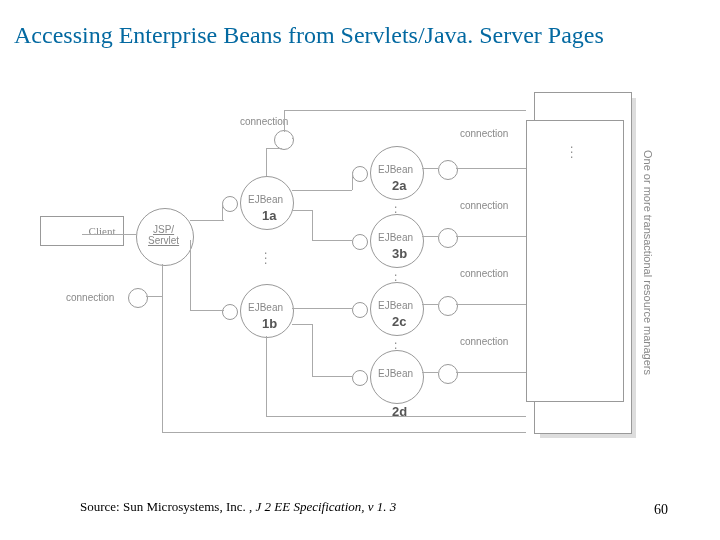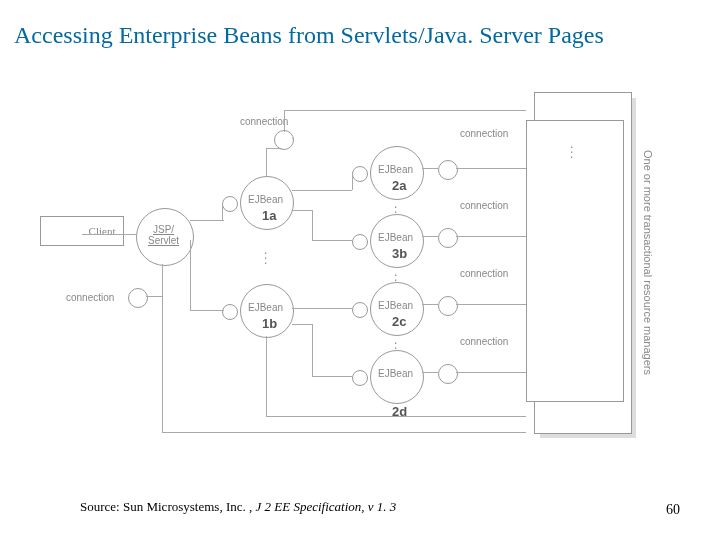--- a/index.html
+++ b/index.html
@@ -23,21 +23,21 @@
     position: absolute;
     bottom: 25px;
     left: 80px;
     font-size: 13px;
     color: #000;
   }
   .source .italic { font-style: italic; }
   .pagenum {
     position: absolute;
     bottom: 22px;
-    right: 40px;
+    right: 52px;
     font-size: 14px;
     margin-left: 40px;
   }
   .diagram {
     position: absolute;
     top: 80px;
     left: 40px;
     width: 640px;
     height: 380px;
   }

